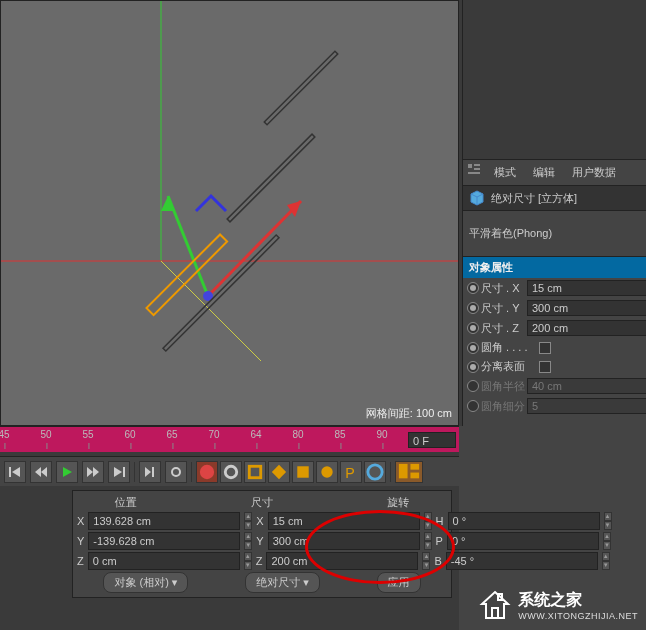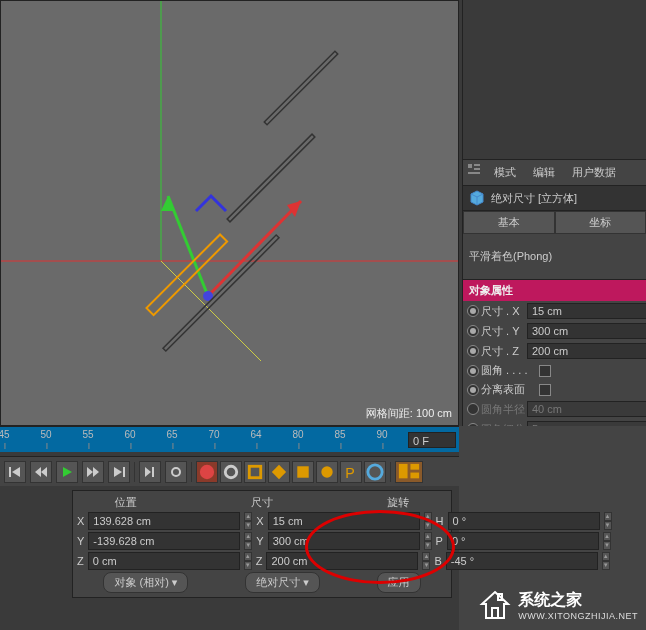--- a/index.html
+++ b/index.html
@@ -83,21 +83,21 @@
       cursor: pointer;
       font-size: 11px;
     }
     .phong-row {
       padding: 15px 6px;
       background: #444;
       border-bottom: 1px solid #222;
     }
     .section-header {
       padding: 3px 6px;
-      background: #be185d;
+      background: #0369a1;
       color: #eee;
       font-weight: bold;
     }
     .prop-row {
       display: flex;
       align-items: center;
       padding: 2px 4px;
       gap: 2px;
     }
     .radio {
@@ -133,21 +133,21 @@
       font-size: 11px;
       height: 16px;
     }
     .prop-input.disabled { color: #777; background: #3a3a3a; }
 
     .ruler {
       position: absolute;
       top: 426px; left: 0;
       width: 459px;
       height: 26px;
-      background: #0369a1;
+      background: #be185d;
       border-top: 1px solid #222;
       display: flex;
       align-items: center;
     }
     .ruler-scale { position: relative; flex: 1; height: 100%; }
     .tick {
       position: absolute;
       top: 2px;
       font-size: 10px;
       color: #bbb;
@@ -344,24 +344,20 @@
   <div class="object-header">
     <span class="cube-icon">
       <svg viewBox="0 0 16 16">
           <polygon points="8,1 14,4 14,12 8,15 2,12 2,4" fill="#5ad" stroke="#48c"></polygon>
           <line x1="2" y1="4" x2="8" y2="7" stroke="#48c"></line>
           <line x1="14" y1="4" x2="8" y2="7" stroke="#48c"></line>
           <line x1="8" y1="7" x2="8" y2="15" stroke="#48c"></line>
         </svg>
     </span>
     <span>绝对尺寸 [立方体]</span>
-  </div>
-  <div class="tabs">
-    <div class="tab">基本</div>
-    <div class="tab">坐标</div>
   </div>
   <div class="phong-row">平滑着色(Phong)</div>
   <div class="section-header">对象属性</div>
 
   <div class="prop-row">
     <span class="radio checked"></span>
     <span class="prop-label">尺寸 . X</span>
     <input class="prop-input" value="15 cm" style="">
 
   </div>

